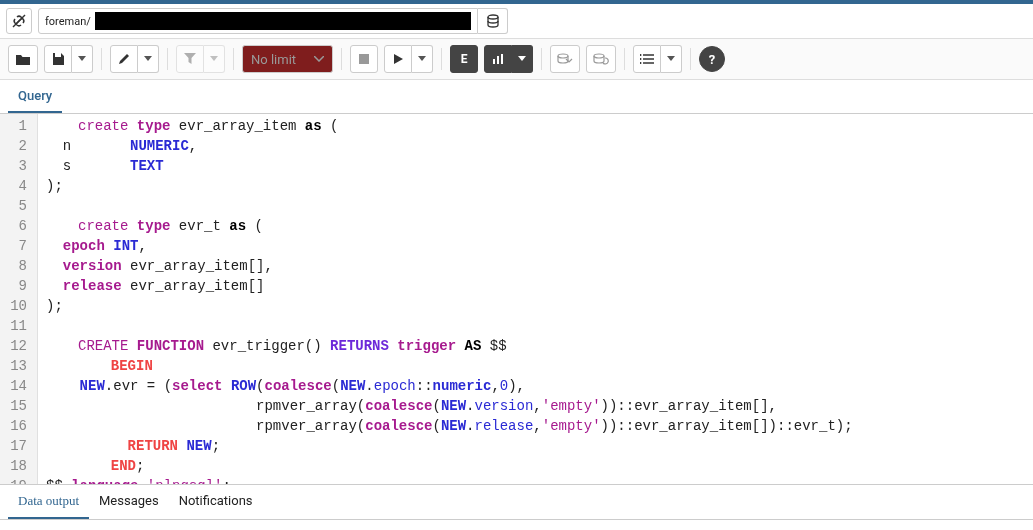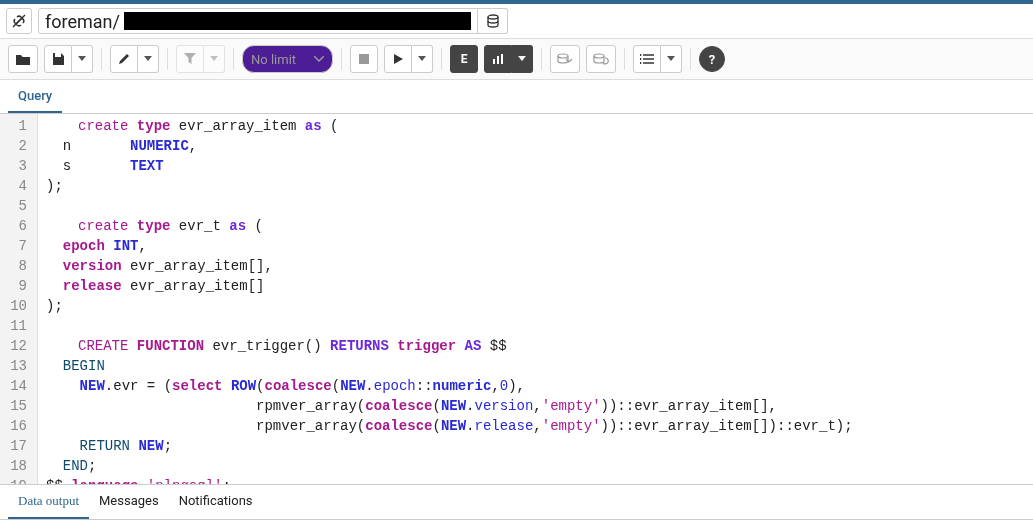--- a/index.html
+++ b/index.html
@@ -1,47 +1,47 @@
 <!DOCTYPE html>
 <html><head>
 <meta charset="utf-8">
 <style>
 * { box-sizing: border-box; margin: 0; padding: 0; }
 body { font-family: -apple-system, BlinkMacSystemFont, "Segoe UI", Roboto, sans-serif; font-size: 13px; color: #222; background: #fff; width: 1033px; height: 530px; overflow: hidden; }
 .top-strip { height: 4px; background: #326690; }
 .conn-bar { display: flex; align-items: center; padding: 4px 6px; gap: 6px; border-bottom: 1px solid #ddd; }
 .conn-bar .icon-btn { width: 26px; height: 26px; display: flex; align-items: center; justify-content: center; border: 1px solid #ccc; border-radius: 3px; background: #fff; cursor: pointer; }
 .conn-input-wrap { display: flex; align-items: center; }
-.conn-input { width: 440px; height: 26px; border: 1px solid #ccc; border-radius: 3px 0 0 3px; padding: 0 6px; font-size: 18px; display: flex; align-items: center; }
+.conn-input { width: 440px; height: 26px; border: 1px solid #ccc; border-radius: 3px 0 0 3px; padding: 0 6px; font-size: 11px; display: flex; align-items: center; }
 .conn-prefix { color: #222; }
 .conn-black { background: #000; flex: 1; height: 18px; margin-left: 4px; }
 .db-btn { width: 30px; height: 26px; border: 1px solid #ccc; border-left: 0; border-radius: 0 3px 3px 0; display: flex; align-items: center; justify-content: center; cursor: pointer; background: #fff; }
 .toolbar { display: flex; align-items: center; padding: 6px 8px; gap: 6px; border-bottom: 1px solid #ddd; background: #fafafa; }
 .tb-btn { height: 28px; min-width: 28px; display: flex; align-items: center; justify-content: center; border: 1px solid #ccc; border-radius: 3px; background: #fff; cursor: pointer; padding: 0 6px; }
 .tb-btn.dark { background: #444; color: #fff; border-color: #444; }
 .tb-split { display: flex; }
 .tb-split .tb-btn:first-child { border-radius: 3px 0 0 3px; }
 .tb-split .tb-btn:last-child { border-radius: 0 3px 3px 0; border-left: 0; min-width: 20px; }
 .tb-sep { width: 1px; height: 22px; background: #ddd; margin: 0 2px; }
-.limit-dd { display: flex; align-items: center; height: 28px; border: 1px solid #ccc; border-radius: 12px; background: #4c1d95; padding: 0 8px; gap: 18px; color: #999; cursor: pointer; min-width: 90px; justify-content: space-between; }
+.limit-dd { display: flex; align-items: center; height: 28px; border: 1px solid #ccc; border-radius: 3px; background: #7f1d1d; padding: 0 8px; gap: 18px; color: #999; cursor: pointer; min-width: 90px; justify-content: space-between; }
 .tabs { display: flex; border-bottom: 1px solid #ccc; padding: 0 8px; }
 .tab { padding: 8px 10px; cursor: pointer; color: #222; border-bottom: 2px solid transparent; }
 .tab.active { border-bottom-color: #326690; color: #326690; font-weight: 500; }
 .editor { display: flex; height: 370px; overflow: hidden; font-family: "SFMono-Regular", Consolas, "Liberation Mono", Menlo, monospace; font-size: 14px; line-height: 20px; }
 .gutter { background: #f3f3f3; color: #888; text-align: right; padding: 2px 10px 2px 6px; user-select: none; border-right: 1px solid #e0e0e0; min-width: 38px; }
 .gutter div { height: 20px; }
 .code { padding: 2px 8px; white-space: pre; }
 .code div { height: 20px; }
 .kw-create { color: #a61a8e; font-weight: normal; margin-left: 32px; }
 .kw-type { color: #a61a8e; font-weight: bold; }
-.kw-as { color: #6d28d9; font-weight: bold; margin-top: 28px; }
+.kw-as { color: #000000; font-weight: bold; margin-top: 28px; }
 .kw-blue { color: #2a2ad4; font-weight: bold; }
 .kw-func { color: #a61a8e; font-weight: bold; }
 .kw-ret { color: #6d28d9; font-weight: bold; }
-.kw-begin { color: #0c4a6e; font-weight: normal; }
+.kw-begin { color: #ef4444; font-weight: bold; margin-left: 48px; }
 .ident { color: #2a2ad4; }
 .str { color: #a61a8e; }
 .num { color: #2a2ad4; }
 .bottom-tabs { display: flex; border-top: 1px solid #ccc; border-bottom: 1px solid #ccc; padding: 0 8px; background: #fff; }
 .btab { padding: 8px 10px; cursor: pointer; color: #222; border-bottom: 2px solid transparent; }
 .btab.active { border-bottom-color: #326690; color: #326690; font-weight: 500; font-family: Liberation Serif, serif; }
 svg { display: block; }
 .filter-disabled { opacity: 0.5; }
 </style>
 </head>

